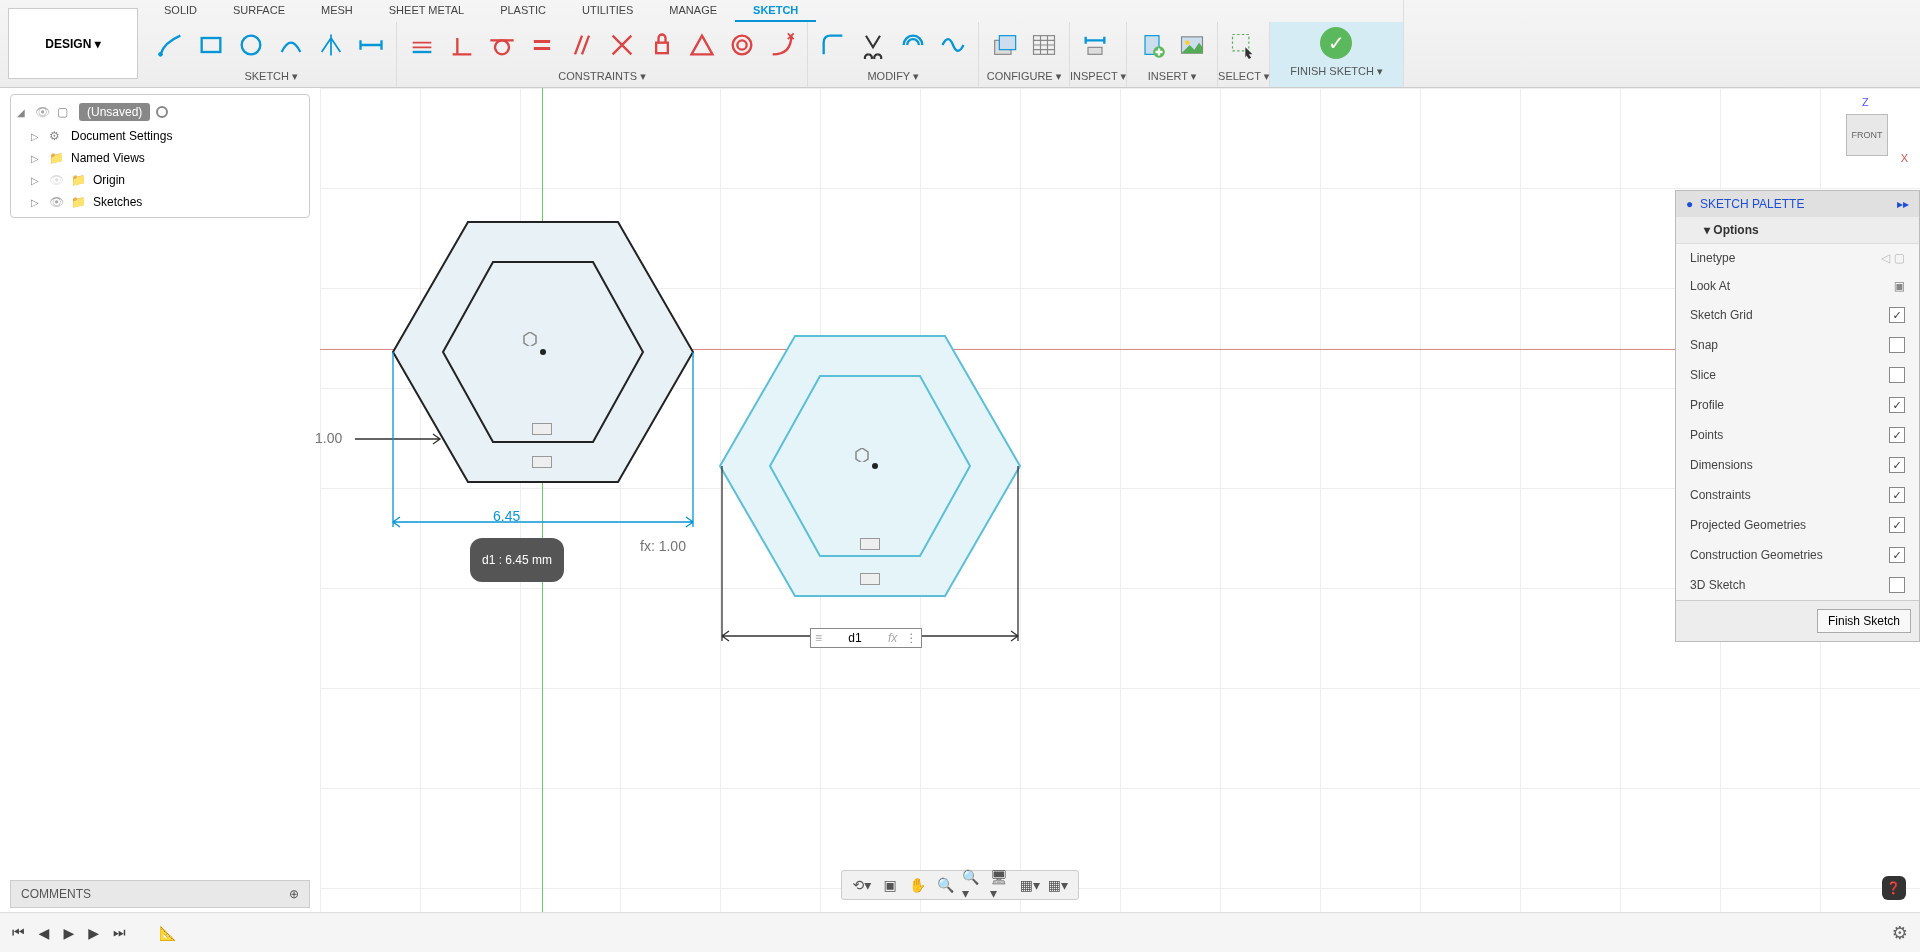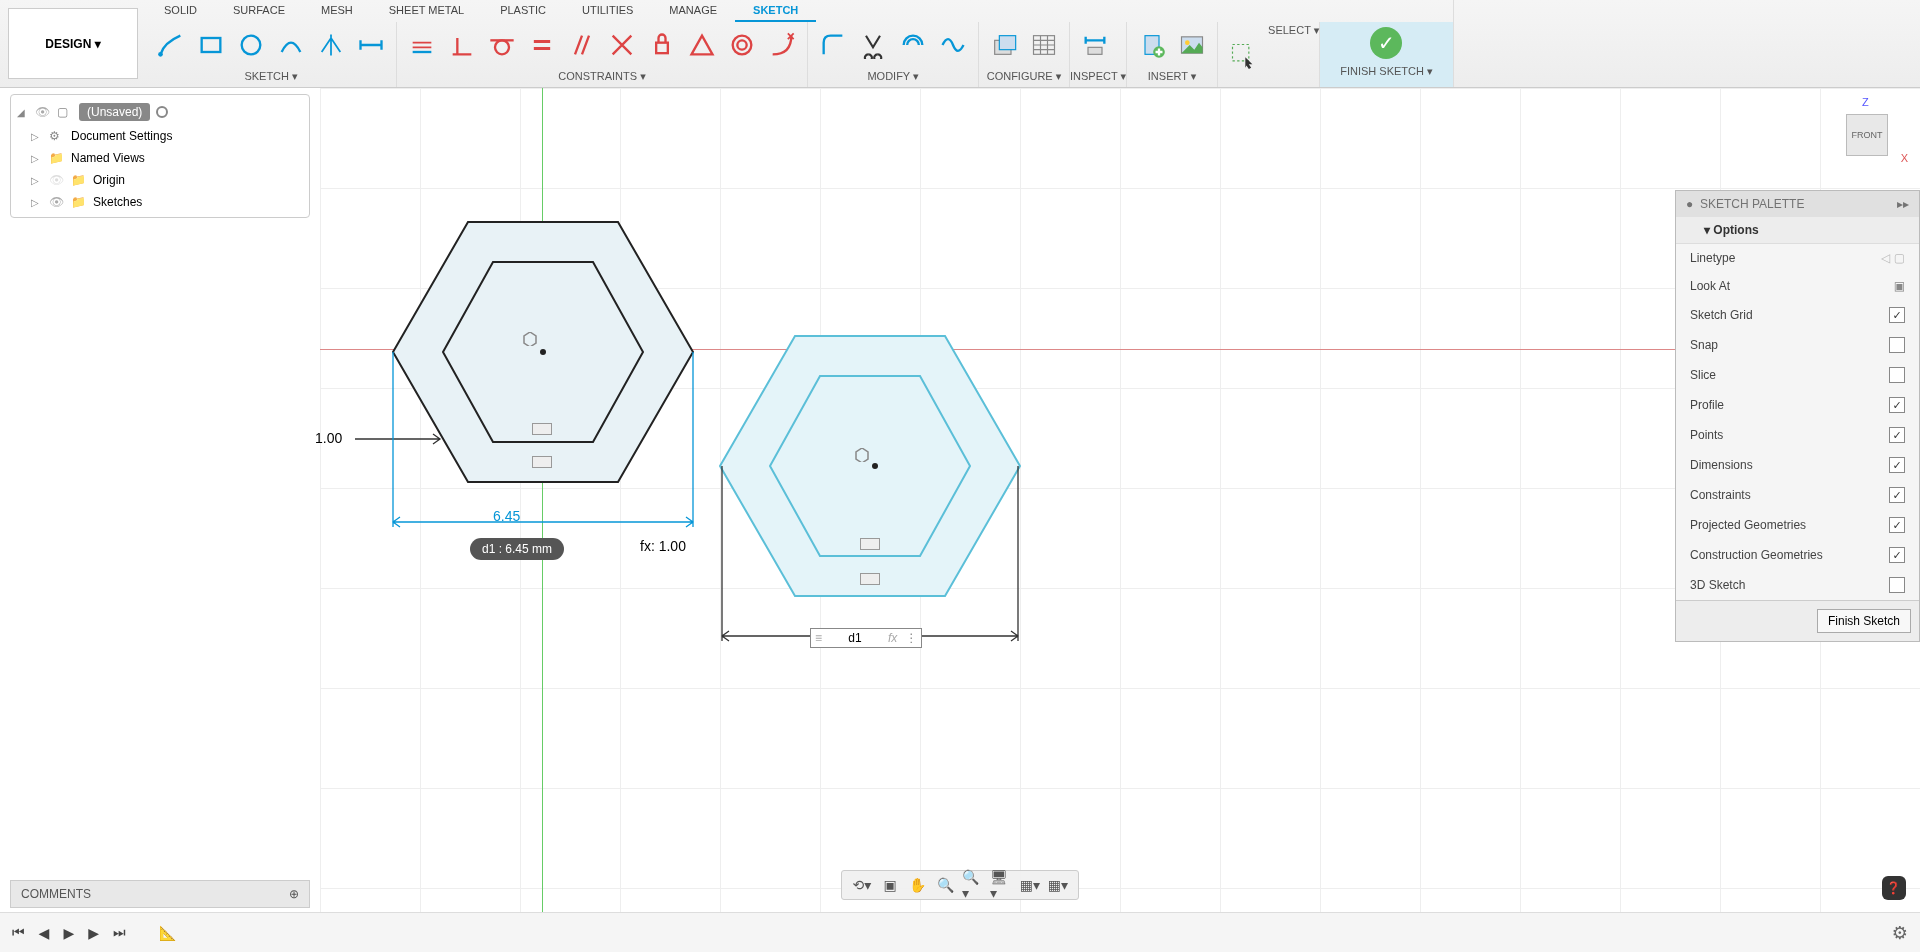--- a/index.html
+++ b/index.html
@@ -34,30 +34,30 @@
 
 .canvas { position: absolute; top: 88px; left: 320px; right: 0; bottom: 40px; background: #fff; }
 .grid-bg { position: absolute; inset: 0; background-image:
   linear-gradient(#eee 1px, transparent 1px),
   linear-gradient(90deg, #eee 1px, transparent 1px);
   background-size: 100px 100px; }
 .axis-x { position: absolute; top: 261px; left: 0; right: 0; height: 1px; background: #d88; }
 .axis-y { position: absolute; left: 222px; top: 0; bottom: 0; width: 1px; background: #6c6; }
 .hex-svg { overflow: visible; }
 .dim-text { position: absolute; font-size: 14px; color: #0696d7; background: transparent; }
-.dim-text.dark { color: #000000; }
-.tooltip-pill { position: absolute; background: #555; color: #fff; padding: 4px 12px; border-radius: 12px; font-size: 12px; }
+.dim-text.dark { color: #737373; }
+.tooltip-pill { position: absolute; background: #555; color: #fff; padding: 15px 12px; border-radius: 12px; font-size: 12px; }
 .input-box { position: absolute; display: flex; align-items: center; background: #fff; border: 1px solid #888; padding: 2px 4px; gap: 8px; font-size: 12px; }
 .input-box input { border: none; outline: none; width: 50px; text-align: center; font-size: 12px; }
 .input-box .fx { color: #aaa; font-style: italic; }
 .input-box .menu-dots { color: #888; }
 
 
 .palette { position: absolute; top: 190px; right: 0; width: 245px; background: #f5f5f5; border: 1px solid #bbb; font-size: 12px; }
-.palette-header { background: #e0e0e0; padding: 6px 10px; display: flex; align-items: center; justify-content: space-between; color: #737373; }
+.palette-header { background: #e0e0e0; padding: 6px 10px; display: flex; align-items: center; justify-content: space-between; color: #1d4ed8; }
 .palette-section { padding: 6px 28px; font-weight: bold; color: #333; background: #ededed; border-bottom: 1px solid #ddd; }
 .palette-row { display: flex; align-items: center; justify-content: space-between; padding: 7px 14px; color: #444; }
 .palette-row .checkbox { width: 16px; height: 16px; border: 1px solid #888; background: #fff; display: flex; align-items: center; justify-content: center; font-size: 11px; color: #333; }
 .palette-footer { padding: 8px; text-align: right; background: #ededed; border-top: 1px solid #ccc; }
 .palette-footer button { padding: 4px 10px; font-size: 12px; background: #f8f8f8; border: 1px solid #aaa; cursor: pointer; }
 
 
 .viewcube { position: absolute; top: 100px; right: 18px; width: 60px; height: 60px; }
 .viewcube .cube { width: 42px; height: 42px; background: #e8e8e8; border: 1px solid #bbb; display: flex; align-items: center; justify-content: center; font-size: 9px; color: #666; position: absolute; top: 14px; left: 4px; }
 .viewcube .z { position: absolute; top: -4px; left: 20px; color: #55f; font-size: 11px; }
@@ -262,21 +262,21 @@
                 <svg viewBox="0 0 24 24">
                   <rect x="3" y="5" width="18" height="14" fill="#cde" stroke="#888"></rect>
                   <circle cx="8" cy="10" r="2" fill="#fc3"></circle>
                   <path d="M3 19 L10 12 L14 16 L18 10 L21 14 L21 19 Z" fill="#5a5"></path>
                 </svg>
               </div>
           </div>
           <div class="ribbon-label">INSERT ▾</div>
         </div>
 
-        <div style="display:flex; border-right:1px solid #ddd;">
+        <div style="display:flex; flex-direction:column; border-right:1px solid #ddd;">
           <div class="ribbon-icons">
             <div class="ribbon-icon">
                 <svg viewBox="0 0 24 24">
                   <rect x="3" y="3" width="14" height="14" stroke="#5a5" fill="none" stroke-dasharray="2 2"></rect>
                   <path d="M14 14 L20 20 L17 20 L19 23 L17 24 L15 21 L14 23 Z" fill="#333"></path>
                 </svg>
               </div>
           </div>
           <div class="ribbon-label">SELECT ▾</div>
         </div>

